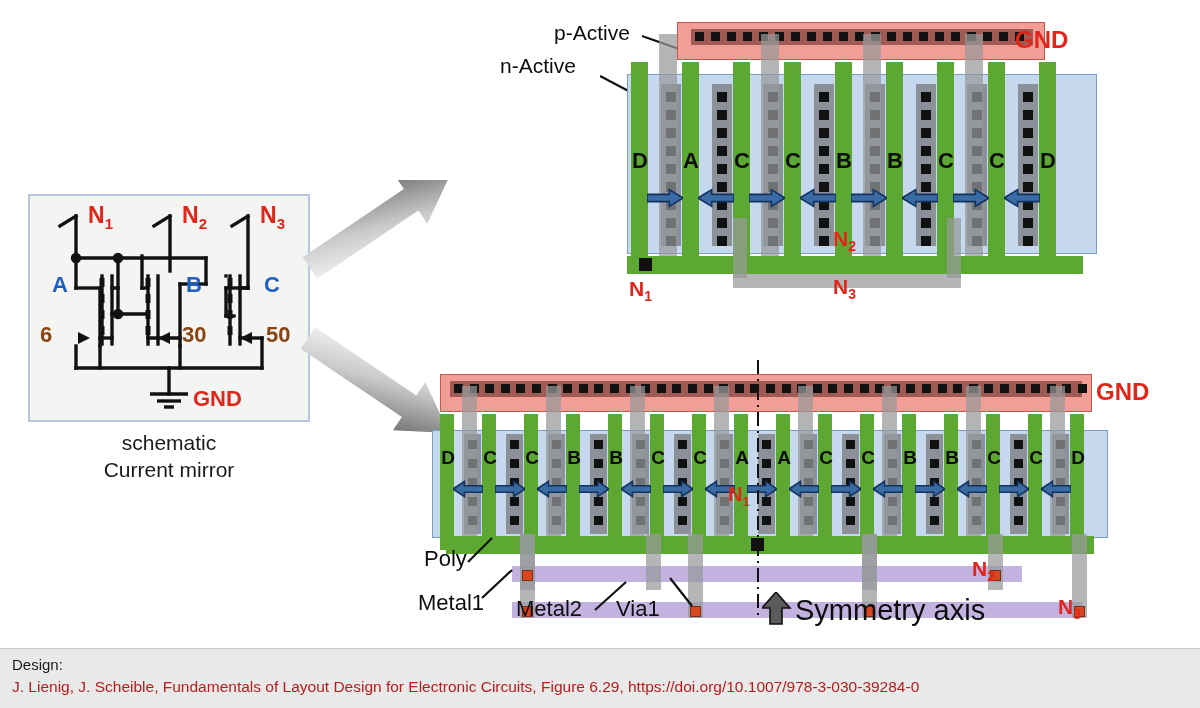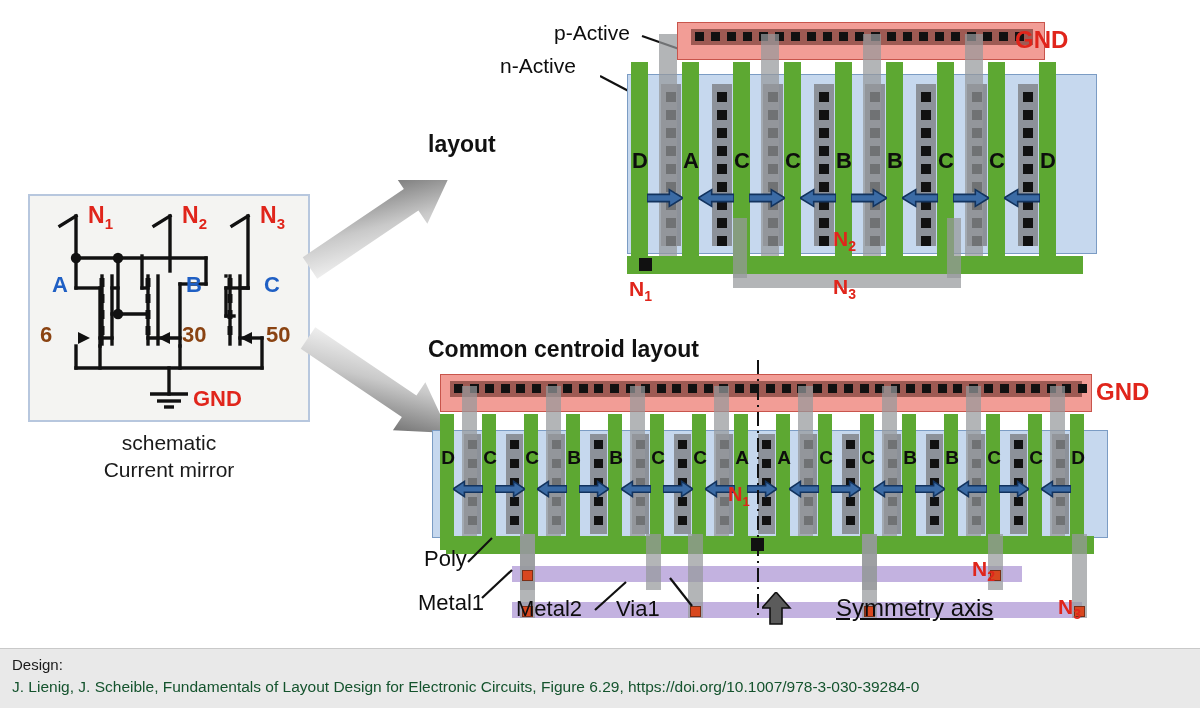--- a/index.html
+++ b/index.html
@@ -176,21 +176,20 @@
     </defs>
     <g transform="translate(10,88) rotate(-34)">
       <polygon points="0,-13 122,-13 122,-29 170,0 122,29 122,13 0,13" fill="url(#gradUp)"></polygon>
     </g>
     <g transform="translate(8,158) rotate(34)">
       <polygon points="0,-13 122,-13 122,-29 170,0 122,29 122,13 0,13" fill="url(#gradDn)"></polygon>
     </g>
   </svg>
 
   <div class="abs" id="interdigitated-title">
-    <div>layout</div>
   </div>
 
   <span class="lbl lbl-blk abs" style="left:554px;top:22px;font-size:21px;">p-Active</span>
   <span class="lbl lbl-blk abs" style="left:500px;top:55px;font-size:21px;">n-Active</span>
   <svg class="abs" style="left:600px;top:24px;" width="110" height="80">
     <line x1="42" y1="12" x2="82" y2="26" stroke="#111" stroke-width="2.2"></line>
     <line x1="0" y1="52" x2="38" y2="72" stroke="#111" stroke-width="2.2"></line>
   </svg>
 
   <div class="abs" id="interdigitated-layout" style="left:615px;top:22px;width:500px;height:280px;">
@@ -365,21 +364,20 @@
     </span>
     <span class="lbl lbl-red" style="left:218px;top:206px;font-size:21px;">
       <span>N</span><sub style="font-size:14px;">2</sub>
     </span>
     <span class="lbl lbl-red" style="left:218px;top:254px;font-size:21px;">
       <span>N</span><sub style="font-size:14px;">3</sub>
     </span>
     <span class="lbl lbl-red" style="left:400px;top:6px;font-size:24px;">GND</span>
   </div>
 
-  <div class="abs" id="commoncentroid-title">Common centroid layout</div>
 
   <div class="abs" id="cc-layout" style="left:432px;top:374px;width:700px;height:250px;">
 
     <div class="gnd-rail-outer" style="left:8px;top:0px;width:652px;height:38px;"></div>
     <div class="gnd-rail-inner" style="left:18px;top:7px;width:632px;height:16px;"></div>
     <div id="cc-gnd-contacts">
         <div class="gnd-contact" style="left: 22px; top: 10px; width: 9px; height: 9px;"></div>
         <div class="gnd-contact" style="left: 37.6px; top: 10px; width: 9px; height: 9px;"></div>
         <div class="gnd-contact" style="left: 53.2px; top: 10px; width: 9px; height: 9px;"></div>
         <div class="gnd-contact" style="left: 68.8px; top: 10px; width: 9px; height: 9px;"></div>
@@ -650,20 +648,20 @@
     <line x1="272" y1="86" x2="250" y2="58" stroke="#111" stroke-width="2.2"></line>
   </svg>
   <span class="lbl lbl-blk abs" style="left:424px;top:548px;font-size:22px;">Poly</span>
   <span class="lbl lbl-blk abs" style="left:418px;top:592px;font-size:22px;">Metal1</span>
   <span class="lbl lbl-blk abs" style="left:516px;top:598px;font-size:22px;">Metal2</span>
   <span class="lbl lbl-blk abs" style="left:616px;top:598px;font-size:22px;">Via1</span>
 
   <svg class="abs" style="left:762px;top:592px;" width="30" height="34">
     <polygon points="14,0 28,16 20,16 20,32 8,32 8,16 0,16" fill="#5b5b5b" stroke="#111" stroke-width="1.6"></polygon>
   </svg>
-  <span class="lbl lbl-blk abs" style="left:836px;top:596px;font-size:24px;text-decoration:underline;">Symmetry axis</span>
+  <span class="lbl lbl-blk abs" style="left:795px;top:596px;font-size:29px;">Symmetry axis</span>
 
   <div class="abs" id="footer" style="left:0;top:648px;width:1200px;height:60px;background:#e9e9e9;border-top:1px solid #c9c9c9;box-sizing:border-box;">
     <div class="abs" style="left:12px;top:7px;font-size:15px;color:#1a1a1a;">Design:</div>
-    <div class="abs" style="left:12px;top:29px;font-size:15.5px;color:#14532d;">J. Lienig, J. Scheible, Fundamentals of Layout Design for Electronic Circuits, Figure 6.29, https://doi.org/10.1007/978-3-030-39284-0</div>
+    <div class="abs" style="left:12px;top:29px;font-size:15.5px;color:#b91c1c;">J. Lienig, J. Scheible, Fundamentals of Layout Design for Electronic Circuits, Figure 6.29, https://doi.org/10.1007/978-3-030-39284-0</div>
   </div>
 
 </div>
 
 </body></html>

